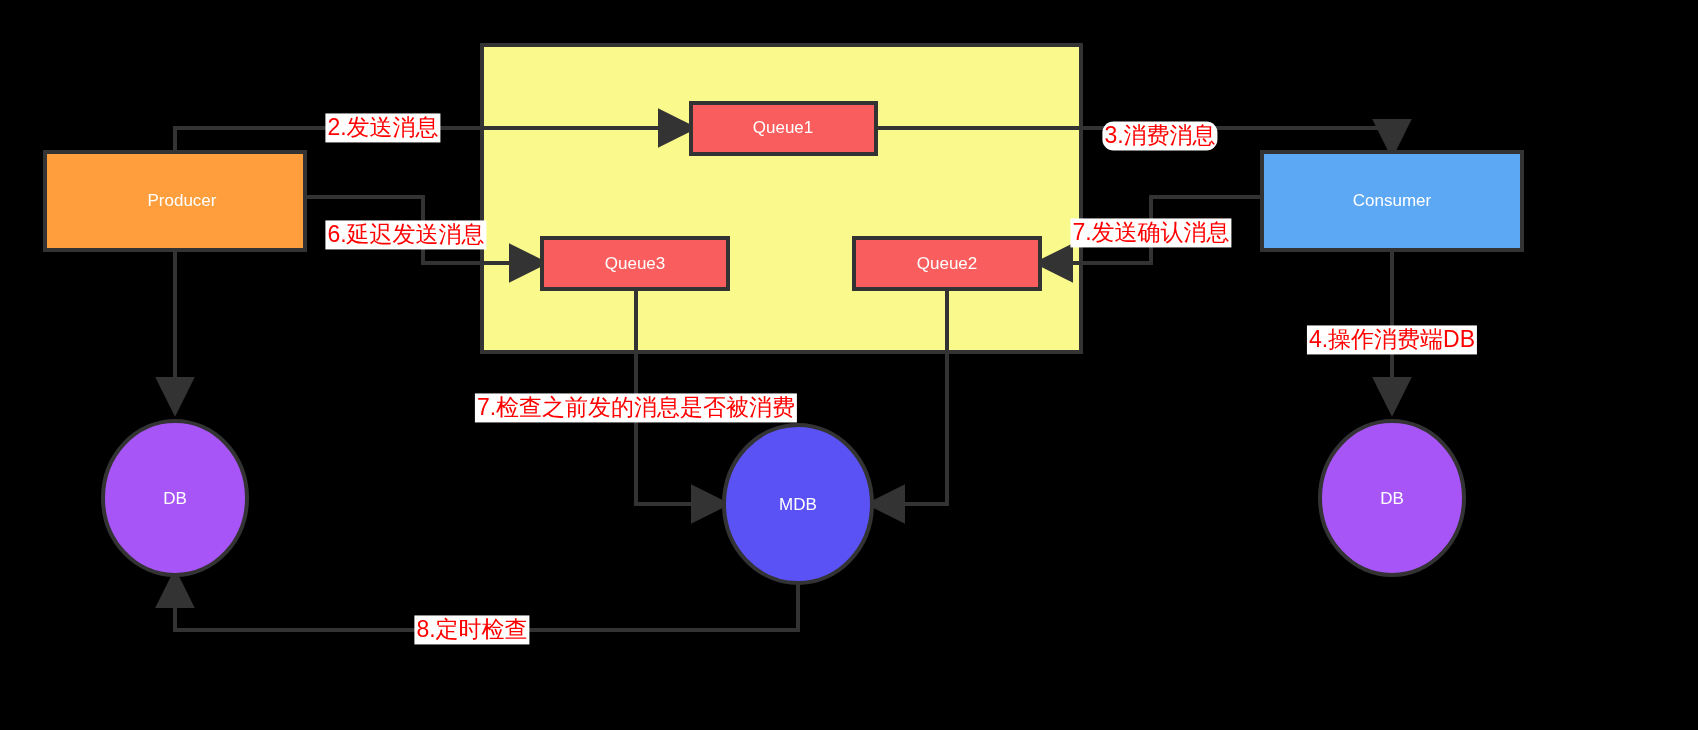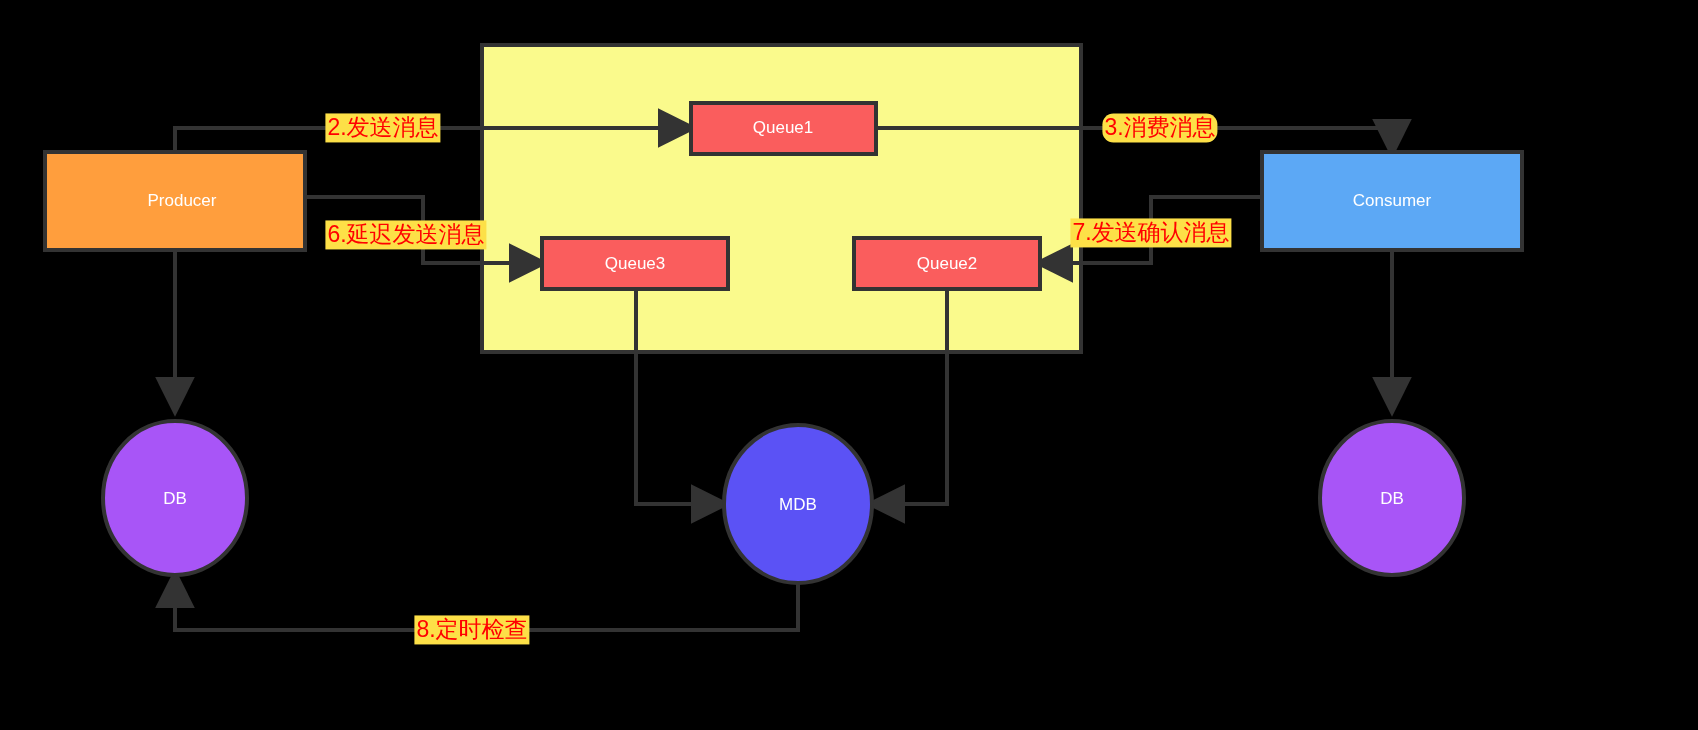--- a/index.html
+++ b/index.html
@@ -2,21 +2,21 @@
 <html><head>
 <meta charset="utf-8">
 <style>
   html,body{margin:0;padding:0;background:#000;}
   body{width:1698px;height:730px;position:relative;overflow:hidden;
        font-family:"Liberation Sans","DejaVu Sans",sans-serif;}
   #stage{position:absolute;left:0;top:0;width:1698px;height:730px;}
   svg#diagram{position:absolute;left:0;top:0;width:1698px;height:730px;display:block;}
   .node-label{position:absolute;color:#fff;font-size:17px;white-space:nowrap;
               transform:translate(-50%,-50%);pointer-events:none;}
-  .edge-label{position:absolute;background:#fde047;color:#f00;font-size:23px;
+  .edge-label{position:absolute;background:#ffffff;color:#f00;font-size:23px;
               line-height:1.18;white-space:nowrap;padding:1px 2px;
               transform:translate(-50%,-50%);font-family:"Liberation Sans","DejaVu Sans",sans-serif;}
 </style>
 </head>
 <body>
 
 <div id="stage">
 
   <svg id="diagram" viewBox="0 0 1698 730" xmlns="http://www.w3.org/2000/svg">
     <defs>
@@ -83,18 +83,20 @@
   <div class="node-label" style="left:182px;  top:201px;">Producer</div>
   <div class="node-label" style="left:1392px; top:201px;">Consumer</div>
   <div class="node-label" style="left:783px;  top:128px;">Queue1</div>
   <div class="node-label" style="left:635px;  top:264px;">Queue3</div>
   <div class="node-label" style="left:947px;  top:264px;">Queue2</div>
   <div class="node-label" style="left:175px;  top:499px;">DB</div>
   <div class="node-label" style="left:798px;  top:505px;">MDB</div>
   <div class="node-label" style="left:1392px; top:499px;">DB</div>
 
   <div class="edge-label" style="left:383px;  top:128px;">2.发送消息</div>
-  <div class="edge-label" style="left:1160px; top:128px;border-radius:11px;">3.消费消息</div>
+  <div class="edge-label" style="left:1160px; top:136px;border-radius:11px;">3.消费消息</div>
+  <div class="edge-label" style="left:1392px; top:340px;">4.操作消费端DB</div>
   <div class="edge-label" style="left:1151px; top:233px;">7.发送确认消息</div>
   <div class="edge-label" style="left:406px;  top:235px;">6.延迟发送消息</div>
+  <div class="edge-label" style="left:636px;  top:408px;">7.检查之前发的消息是否被消费</div>
   <div class="edge-label" style="left:472px;  top:630px;">8.定时检查</div>
 
 </div>
 
 </body></html>

